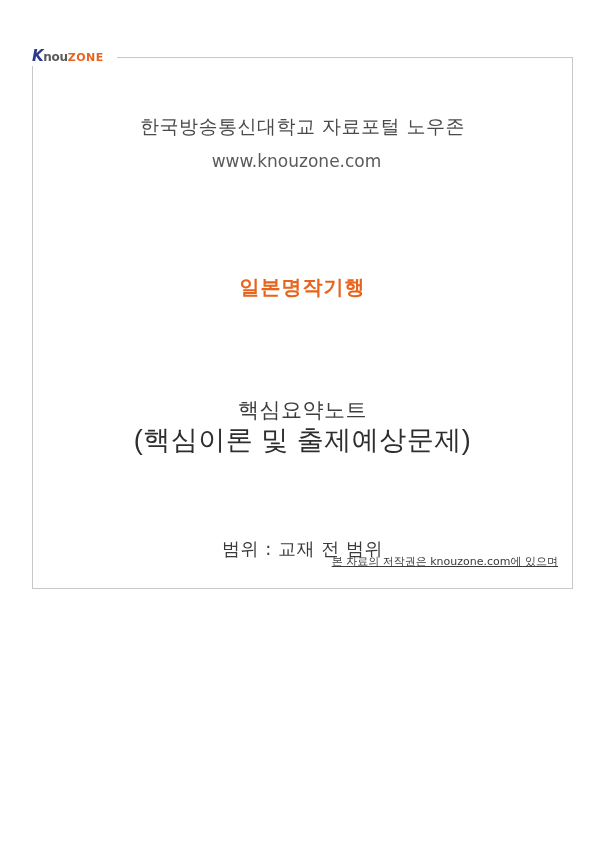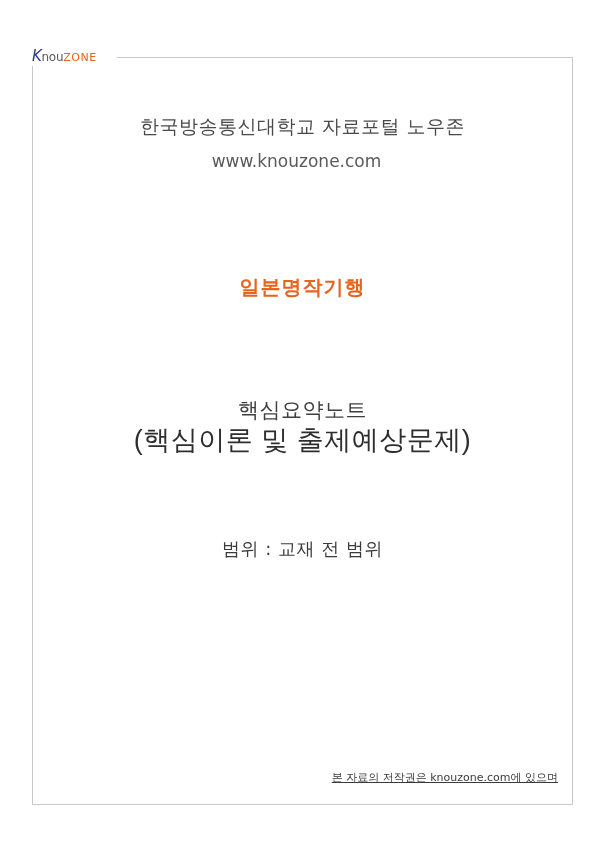--- a/index.html
+++ b/index.html
@@ -19,39 +19,39 @@
     height: 849px;
     background: #ffffff;
     box-sizing: border-box;
   }
   
   .sheet {
     position: absolute;
     left: 32px;
     top: 57px;
     width: 541px;
-    height: 748px;
+    height: 532px;
     border: 1px solid #c8c8c8;
     box-sizing: border-box;
     background: #ffffff;
   }
   
   .logo-band {
     position: absolute;
     left: 32px;
     top: 48px;
     width: 85px;
     height: 16px;
     background: #ffffff;
     display: flex;
     align-items: center;
   }
   .logo {
     font-family: "DejaVu Sans", sans-serif;
-    font-weight: normal;
+    font-weight: bold;
     font-size: 13px;
     letter-spacing: -0.3px;
     white-space: nowrap;
     line-height: 1;
   }
   .logo .k {
     color: #2a3a8c;
     font-style: italic;
     font-size: 15px;
   }

